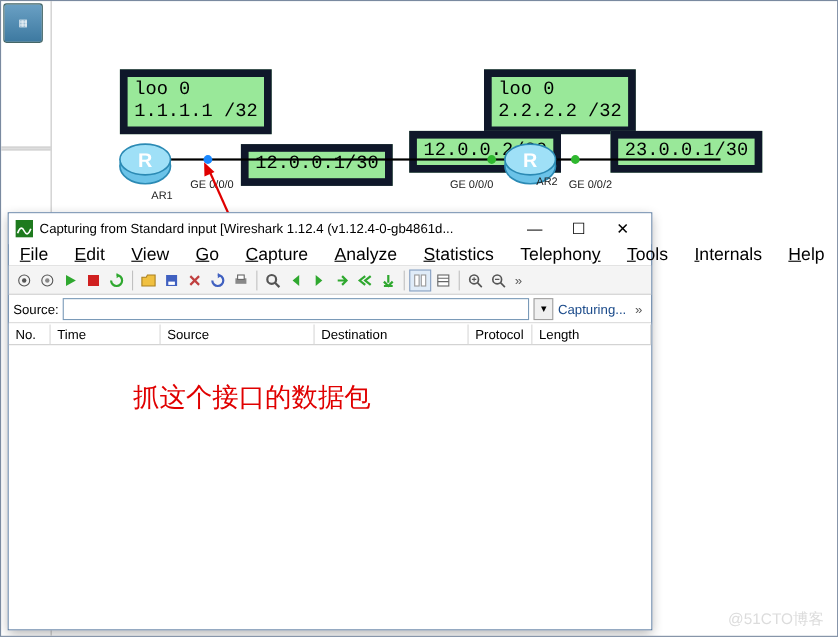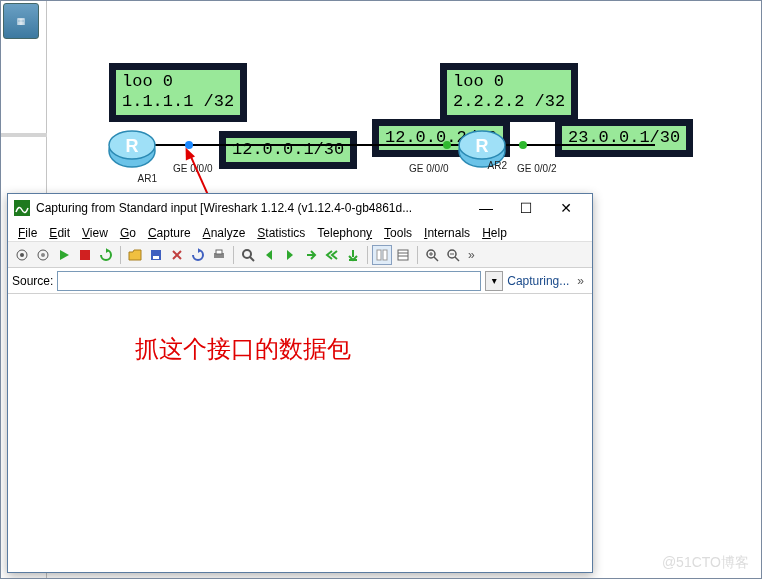--- a/index.html
+++ b/index.html
@@ -18,21 +18,21 @@
   .greendot { position: absolute; width: 8px; height: 8px; background: #2fb82f; border-radius: 50%; }
   .arrow-line { position: absolute; width: 2px; background: #e00000; transform-origin: top left; }
   .arrow-head { position: absolute; width: 0; height: 0; border-left: 5px solid transparent; border-right: 5px solid transparent; border-bottom: 12px solid #e00000; transform-origin: center; }
   .annotation { position: absolute; color: #e00000; font-size: 24px; font-family: "Microsoft YaHei", sans-serif; }
   .ws-window { position: absolute; left: 6px; top: 192px; width: 586px; height: 380px; background: #fff; border: 1px solid #5a7ba0; box-shadow: 0 3px 10px rgba(0,0,0,.3); display: flex; flex-direction: column; }
   .ws-titlebar { height: 28px; background: #fff; display: flex; align-items: center; padding: 11px 6px; font-size: 12px; }
   .ws-icon { width: 16px; height: 16px; margin-right: 6px; }
   .ws-title { flex: 1; white-space: nowrap; overflow: hidden; text-overflow: ellipsis; }
   .ws-btns { display: flex; gap: 0; }
   .ws-btn { width: 40px; height: 22px; display: flex; align-items: center; justify-content: center; font-size: 14px; }
-  .ws-menubar { height: 20px; display: flex; align-items: flex-end; padding: 0 4px; gap: 0; font-size: 12px; border-bottom: 1px solid #e0e0e0; }
+  .ws-menubar { height: 20px; display: flex; align-items: flex-start; padding: 0 4px; gap: 12px; font-size: 16px; border-bottom: 1px solid #e0e0e0; }
   .ws-menu { padding: 1px 6px; cursor: default; }
   .ws-menu u { text-decoration: underline; }
   .ws-toolbar { height: 26px; display: flex; align-items: center; padding: 2px 4px; gap: 1px; border-bottom: 1px solid #d0d0d0; background: #f4f4f4; }
   .tb { width: 20px; height: 20px; display: flex; align-items: center; justify-content: center; font-size: 12px; border:1px solid transparent; }
   .tb-sep { width: 1px; height: 18px; background: #c0c0c0; margin: 0 3px; }
   .tb-chevron { font-size:12px; color:#555; padding:0 4px; }
   .ws-filterbar { height: 26px; display: flex; align-items: center; padding: 2px 4px; gap: 4px; border-bottom: 1px solid #d0d0d0; font-size: 12px; }
   .ws-filterbar input { flex: 1; height: 20px; border: 1px solid #7a9ab8; padding: 0 4px; font-size: 12px; }
   .ws-filterbar .dropdown-btn { width:18px; height:20px; border:1px solid #a0a0a0; background:#f0f0f0; display:flex; align-items:center; justify-content:center; font-size:10px; }
   .ws-filterbar .link { color:#1a4a8a; cursor:default; }
@@ -246,18 +246,26 @@
       </div>
     <div class="tb-chevron">»</div>
   </div>
   <div class="ws-filterbar">
     <span>Source:</span>
     <input type="text" value="" style="">
     <div class="dropdown-btn">▾</div>
     <span class="link">Capturing...</span>
     <div class="tb-chevron">»</div>
   </div>
+  <div class="ws-columns">
+    <div class="ws-col" style="width:38px">No.</div>
+    <div class="ws-col" style="width:100px">Time</div>
+    <div class="ws-col" style="width:140px">Source</div>
+    <div class="ws-col" style="width:140px">Destination</div>
+    <div class="ws-col" style="width:58px">Protocol</div>
+    <div class="ws-col" style="flex:1">Length</div>
+  </div>
   <div class="ws-packets"></div>
 </div>
 
-<div class="annotation" style="left:120px; top:332px;margin-left:14px;">抓这个接口的数据包</div>
+<div class="annotation" style="left:120px; top:344px;">抓这个接口的数据包</div>
 
 <div class="watermark">@51CTO博客</div>
 
 </body></html>

